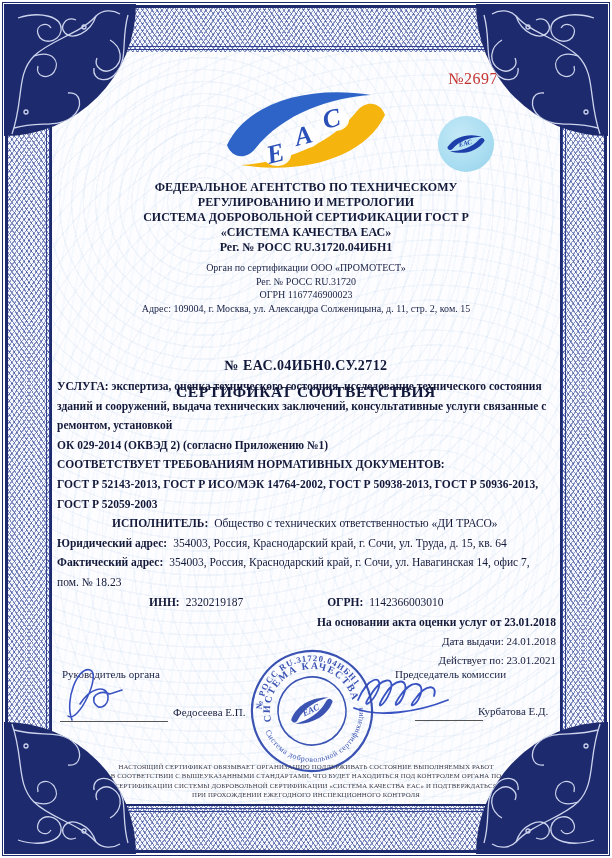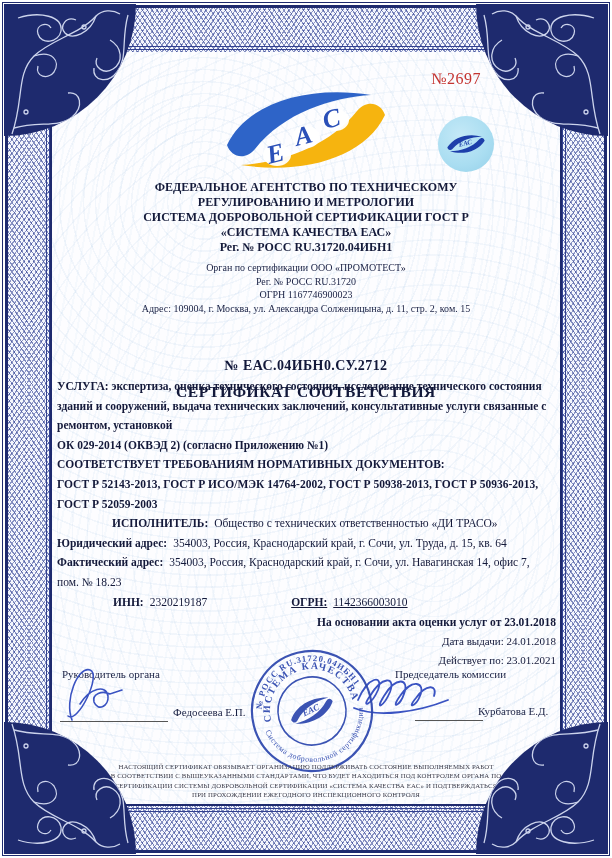--- a/index.html
+++ b/index.html
@@ -27,35 +27,35 @@
   .corner{position:absolute;width:132px;height:132px;background:#1e2a6e;overflow:hidden;z-index:5;}
   .corner.tl{top:4px;left:4px;border-bottom-right-radius:100%;}
   .corner.tr{top:4px;right:4px;border-bottom-left-radius:100%;}
   .corner.bl{bottom:4px;left:4px;border-top-right-radius:100%;}
   .corner.br{bottom:4px;right:4px;border-top-left-radius:100%;}
   .corner svg{width:132px;height:132px;display:block;}
   .corner.tr svg{transform:scaleX(-1);}
   .corner.bl svg{transform:scaleY(-1);}
   .corner.br svg{transform:scale(-1,-1);}
   
-  .red-num{position:absolute;top:9px;right:79px;color:#c43431;font-size:16px;letter-spacing:.5px;margin-top:9px;}
+  .red-num{position:absolute;top:9px;right:62px;color:#c43431;font-size:16px;letter-spacing:.5px;margin-top:9px;}
   .logo{position:absolute;top:31px;left:169px;width:170px;height:95px;}
   .holo{position:absolute;top:64px;right:66px;width:56px;height:56px;border-radius:50%;
     background:radial-gradient(circle at 40% 35%, #c4e9f7 0%, #a9ddf1 60%, #93cfe8 100%);
     display:flex;align-items:center;justify-content:center;}
   .hdr{position:absolute;top:128px;left:0;right:0;text-align:center;font-weight:bold;
     font-size:12px;line-height:15px;color:#141a3a;}
   .org{position:absolute;top:209px;left:0;right:0;text-align:center;font-size:10px;line-height:13.5px;color:#1a2144;}
   .title1{position:absolute;top:283px;left:0;right:0;text-align:center;font-weight:bold;font-size:15.5px;letter-spacing:.6px;color:#12183a;margin-top:48px;}
   .title2{position:absolute;top:306px;left:0;right:0;text-align:center;font-weight:bold;font-size:14px;letter-spacing:.4px;color:#12183a;}
   .bodytext{position:absolute;top:325px;left:5px;right:7px;font-weight:bold;font-size:11.5px;line-height:19.6px;color:#14193a;}
   .bodytext .norm{font-weight:normal;}
   .exec-line{margin-left:55px;}
-  .inn-row{display:flex;margin-left:56px;}
-  .inn-row .pair2{margin-left:84px;text-decoration:underline;}
+  .inn-row{display:flex;margin-left:92px;}
+  .inn-row .pair2{margin-left:84px;}
   .lbl{margin-right:6px;}
   .validity{position:absolute;top:561px;right:4px;text-align:right;font-size:11px;line-height:19px;color:#14193a;}
   .validity .b{font-weight:bold;font-size:11.5px;}
   .sig-label{position:absolute;font-size:11px;color:#1a2144;}
   .sig-line{position:absolute;border-top:1px solid #555;}
   .sig-name{position:absolute;font-size:11px;color:#1a2144;}
   .sig-svg{position:absolute;}
   .stamp{position:absolute;left:194px;top:593px;width:132px;height:132px;opacity:.93;transform:rotate(-14deg);}
   .footer{position:absolute;bottom:4px;left:0;right:0;text-align:center;font-size:6.8px;line-height:9.6px;letter-spacing:.15px;color:#3c3c4a;}
 </style>

